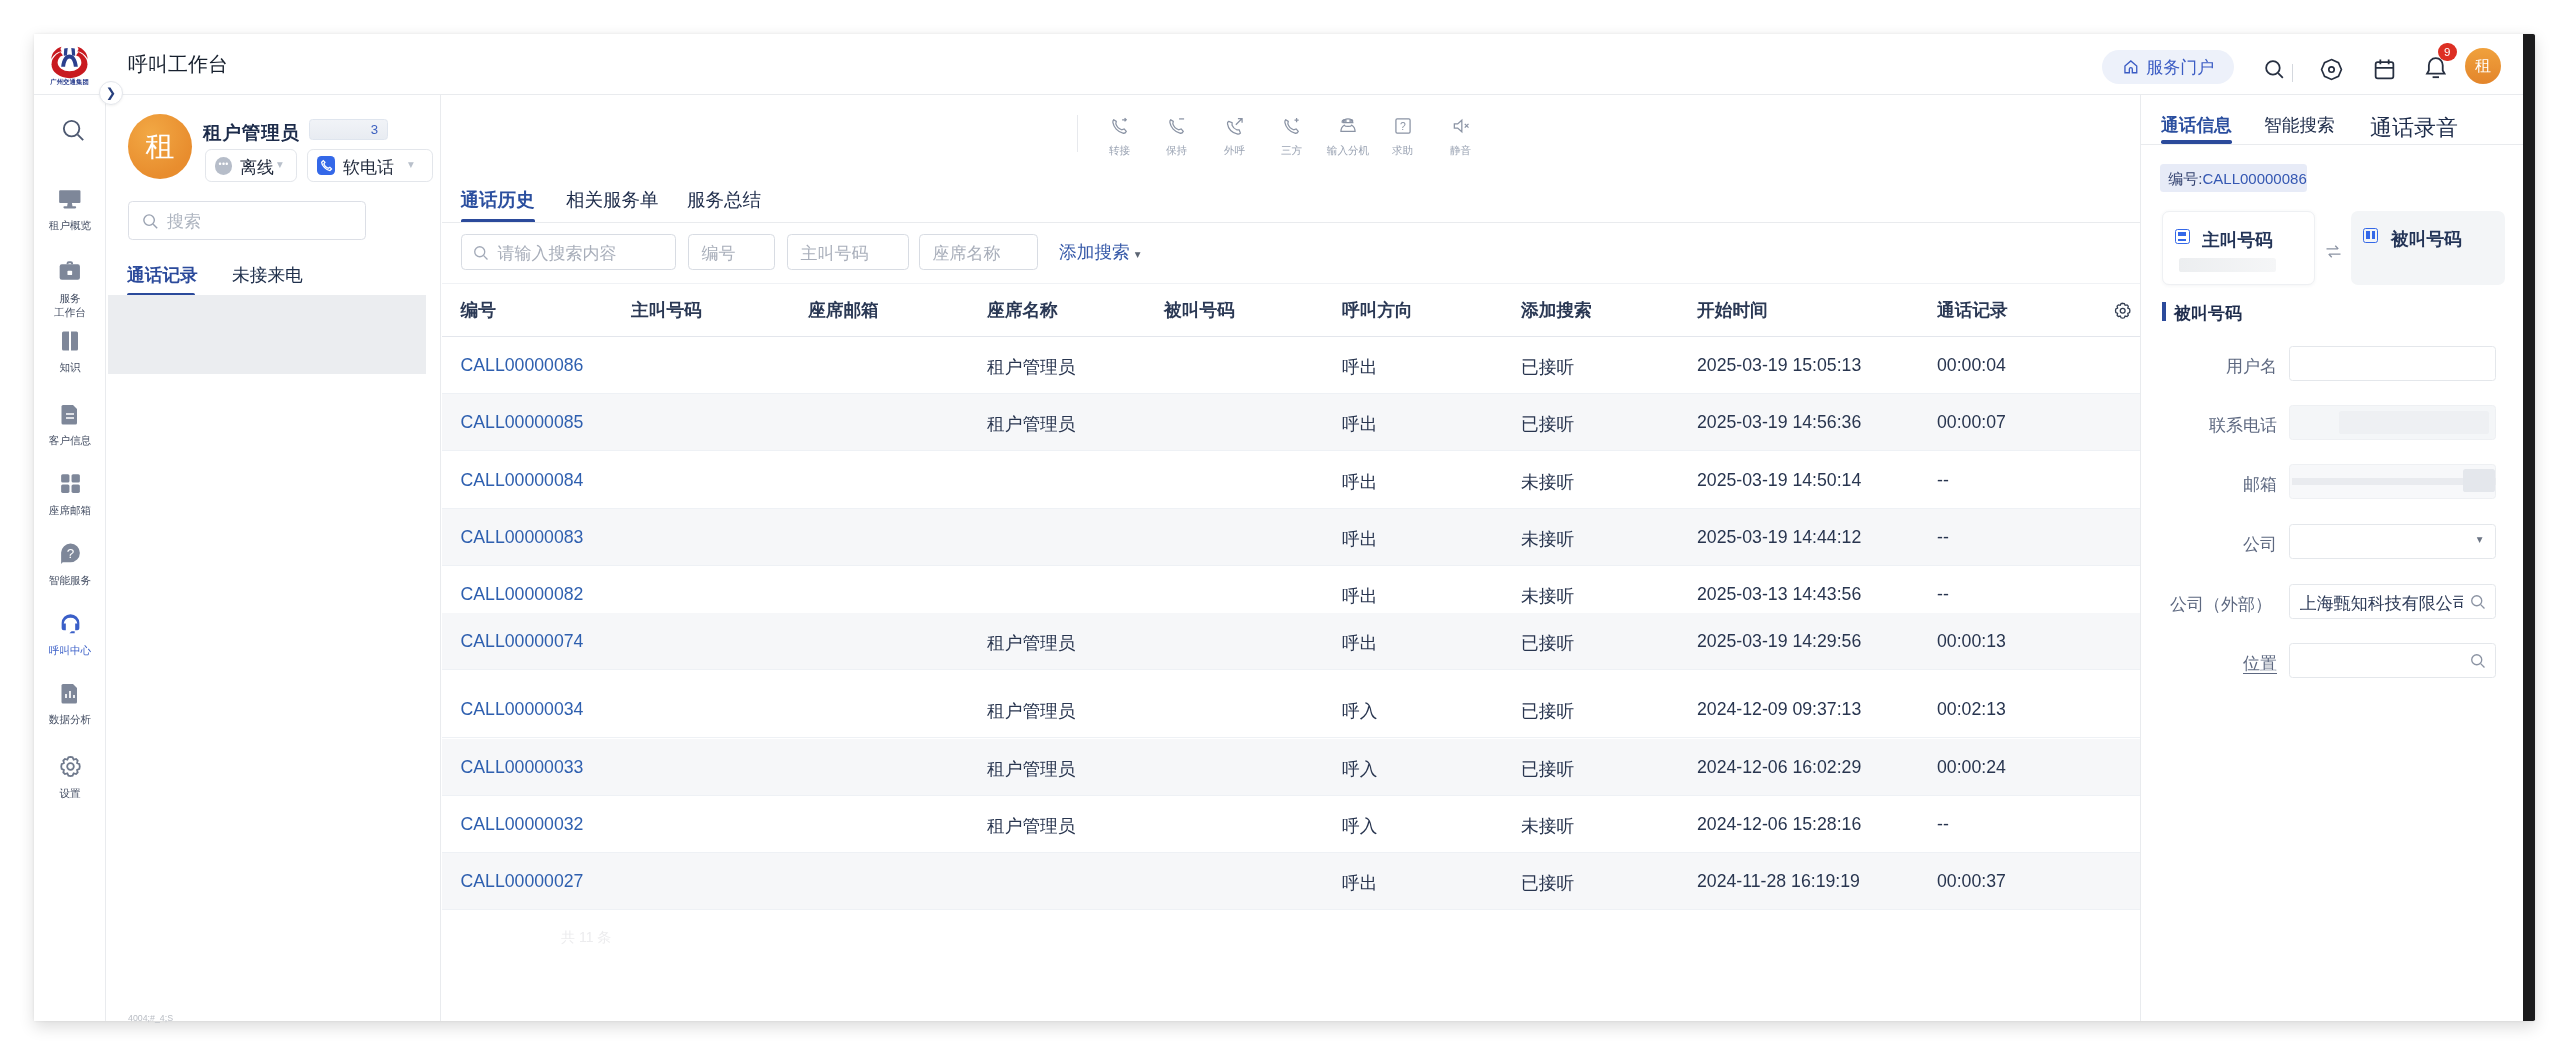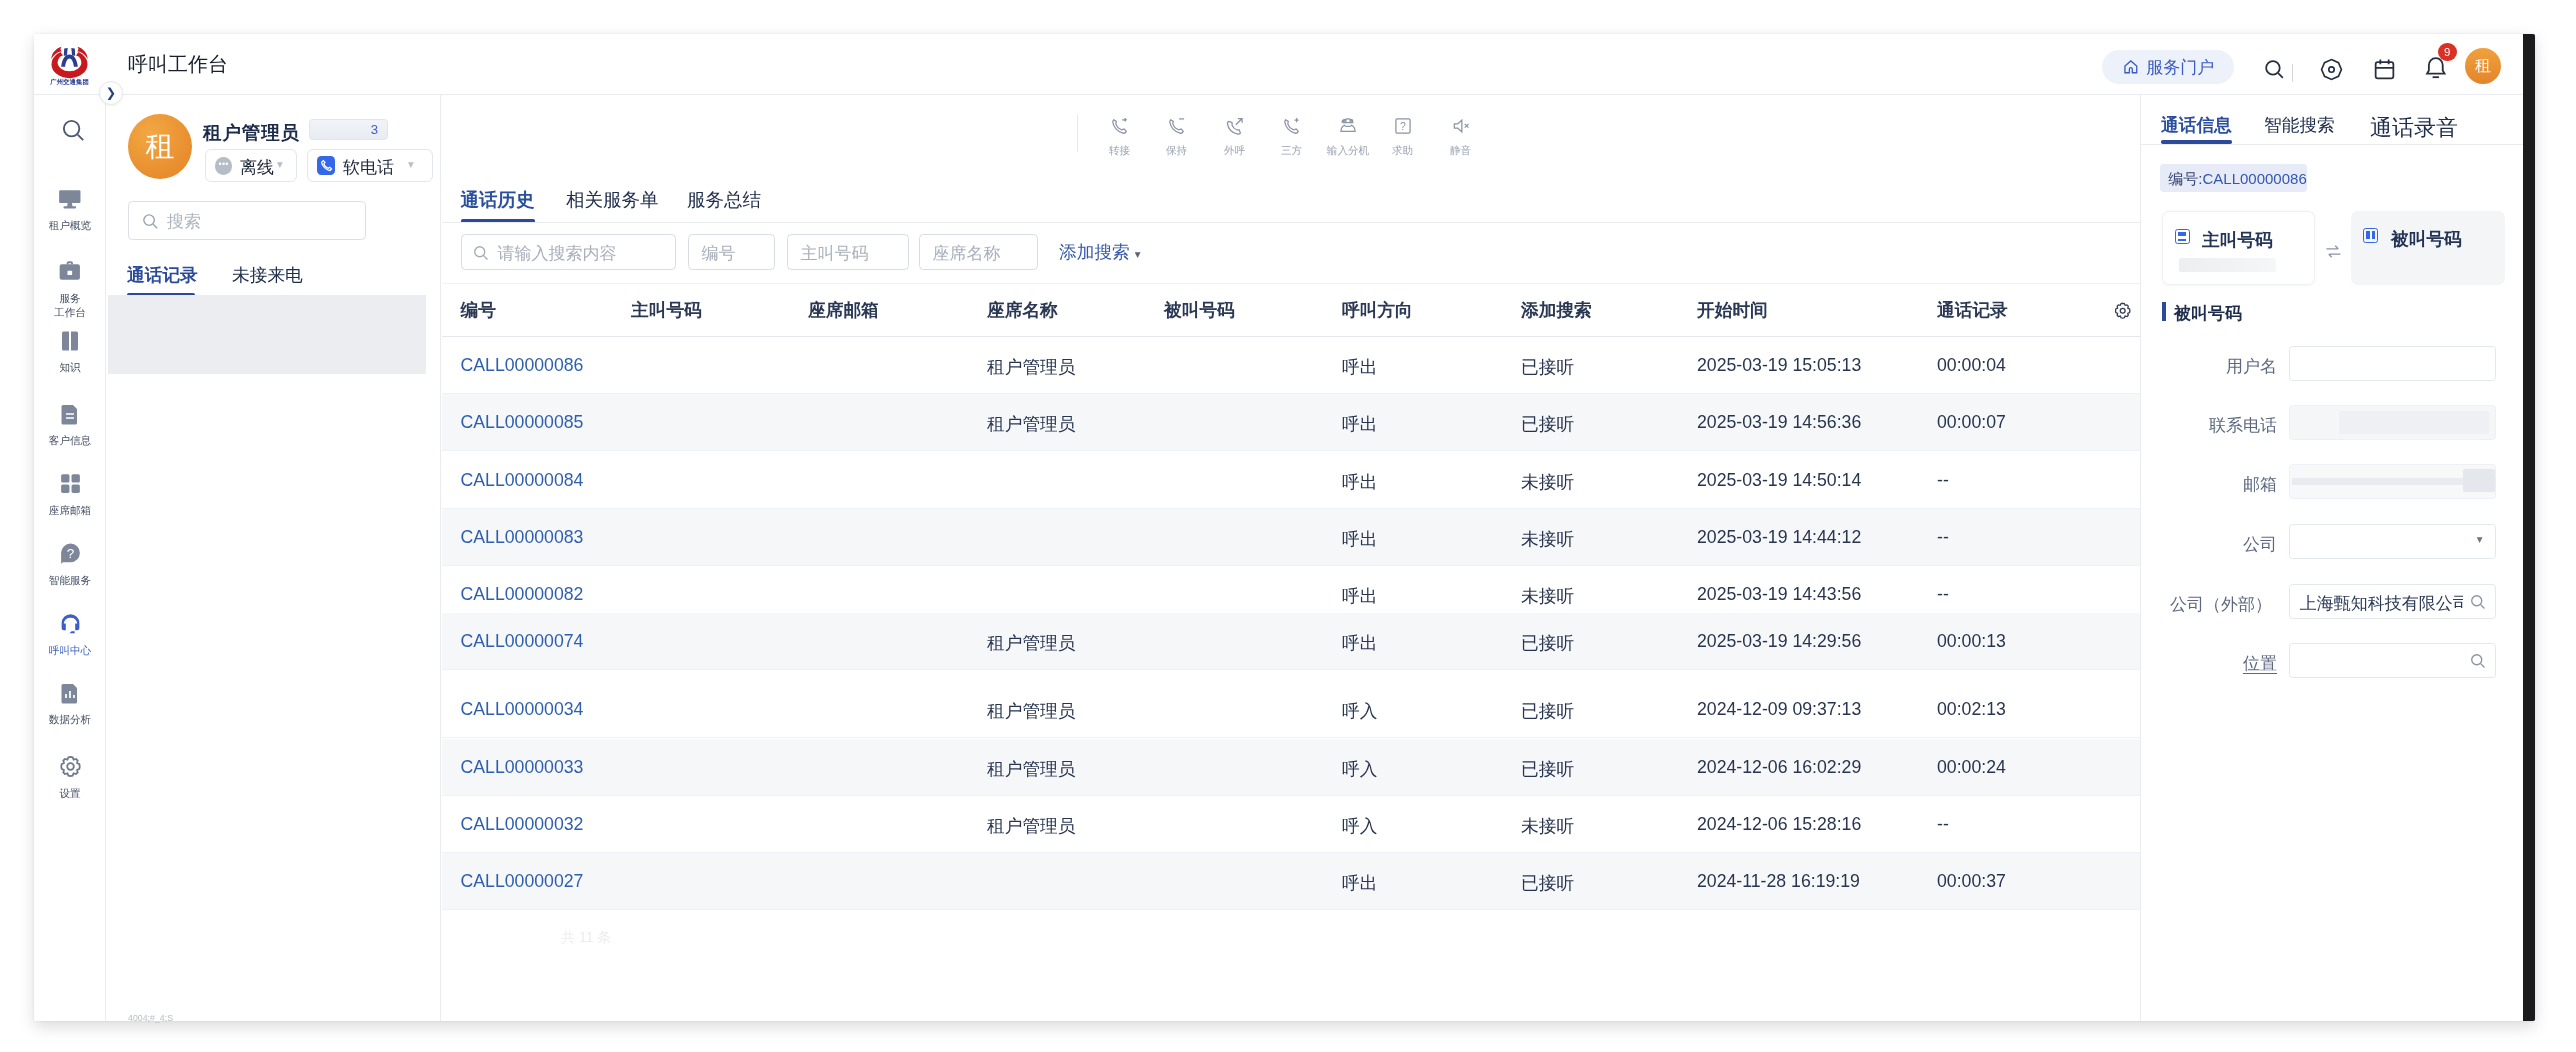--- a/index.html
+++ b/index.html
@@ -285,21 +285,21 @@
           <a>CALL00000083</a>
           <i style="left:900px">呼出</i>
           <i style="left:1079px">未接听</i>
           <i style="left:1255px">2025-03-19 14:44:12</i>
           <i style="left:1495px">--</i>
         </div>
     <div class="tr" style="top:471px">
           <a>CALL00000082</a>
           <i style="left:900px">呼出</i>
           <i style="left:1079px">未接听</i>
-          <i style="left:1255px">2025-03-19 14:43:56</i>
+          <i style="left:1255px">2025-03-13 14:43:56</i>
           <i style="left:1495px">--</i>
         </div>
     <div class="tr zb" style="top:518px">
           <a>CALL00000074</a>
           <i style="left:545px">租户管理员</i>
           <i style="left:900px">呼出</i>
           <i style="left:1079px">已接听</i>
           <i style="left:1255px">2025-03-19 14:29:56</i>
           <i style="left:1495px">00:00:13</i>
         </div>

